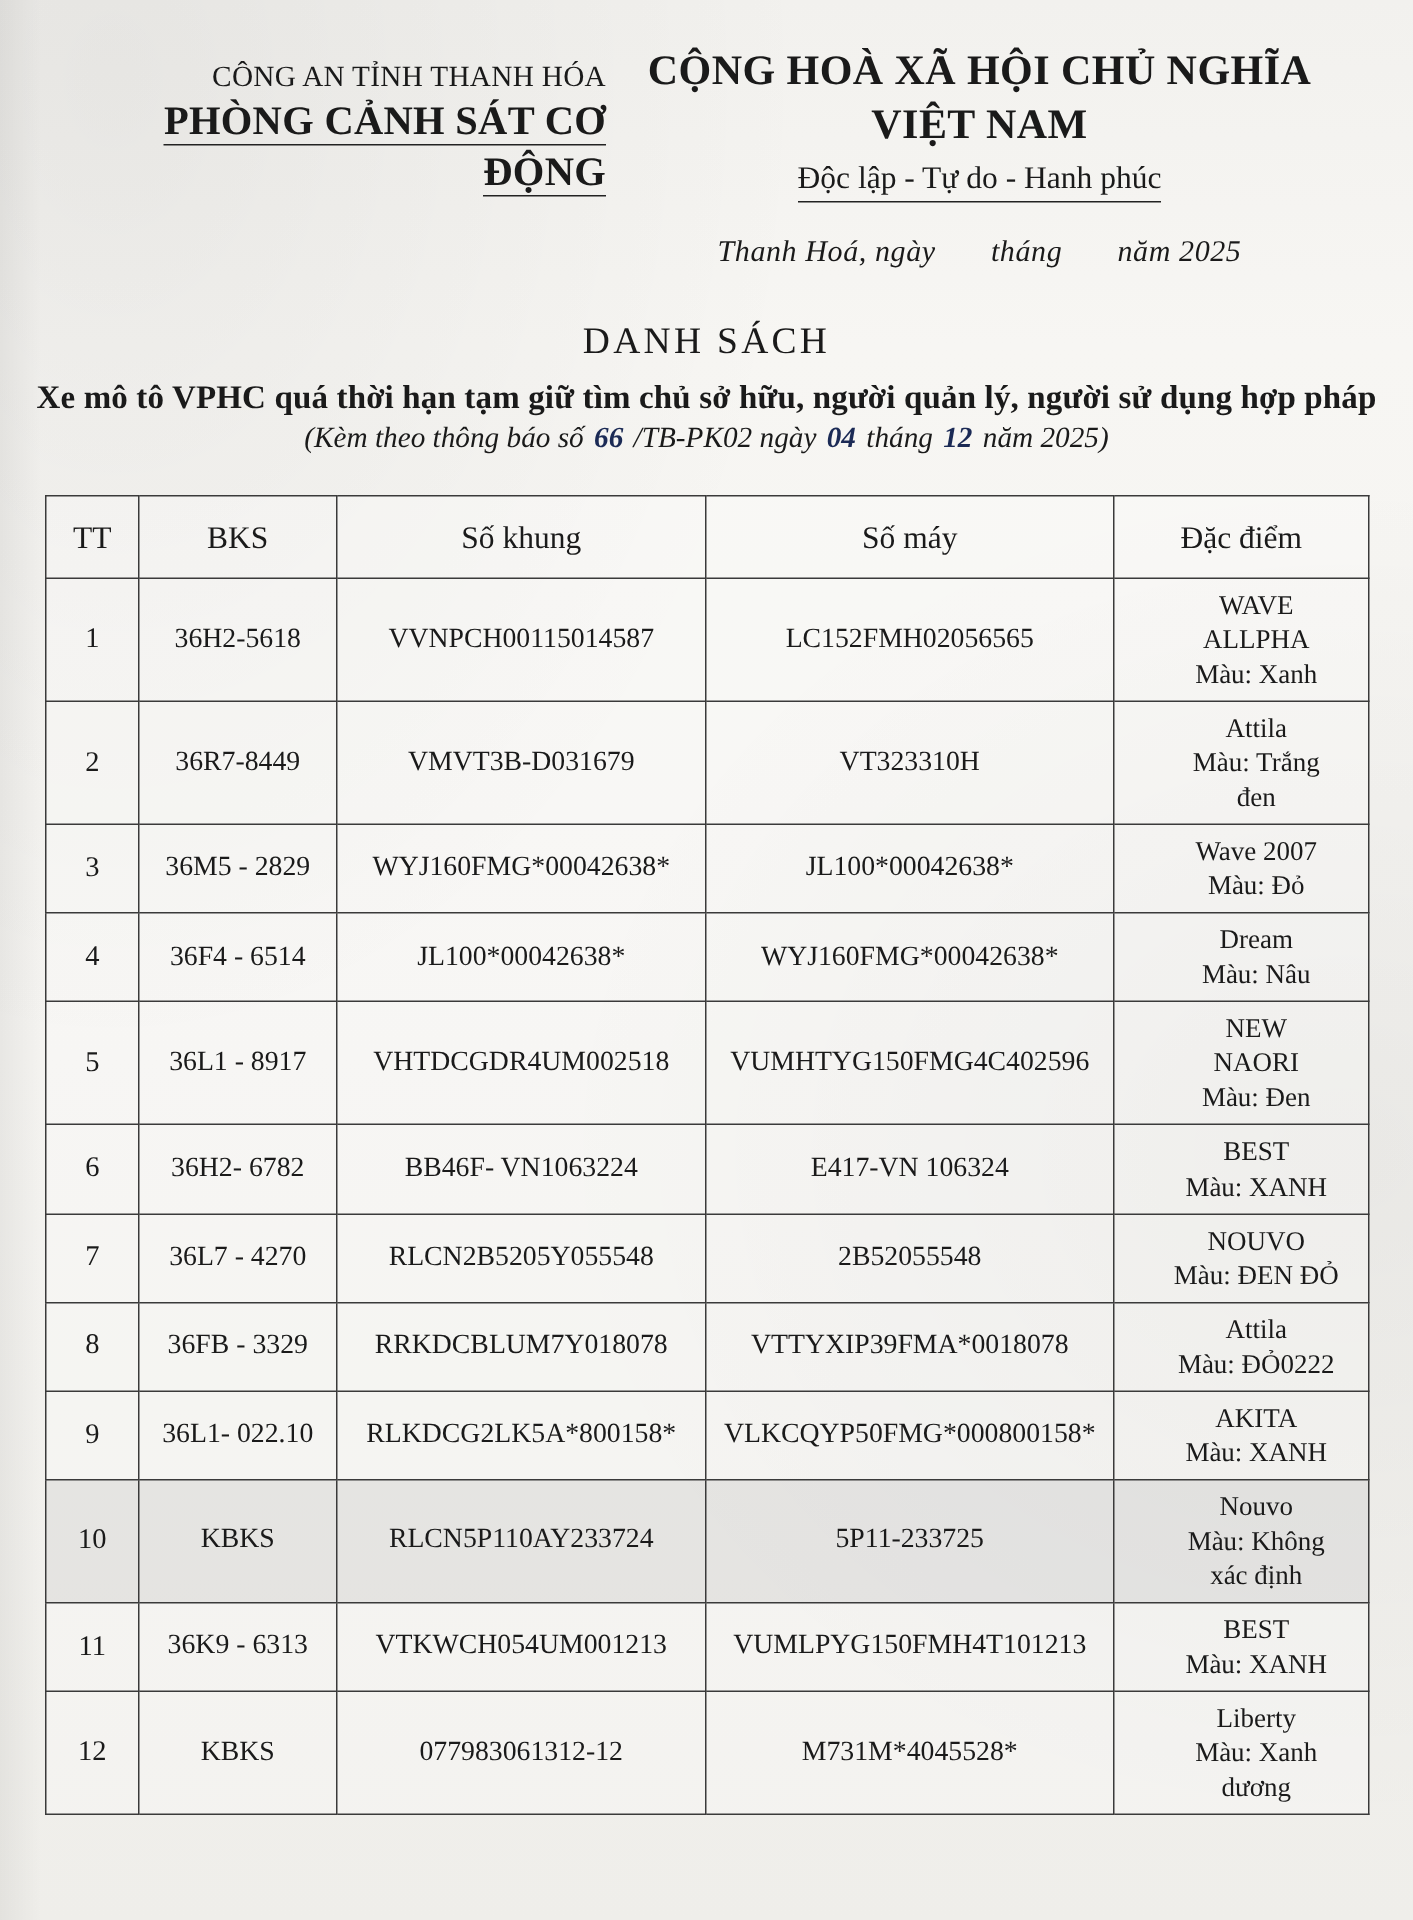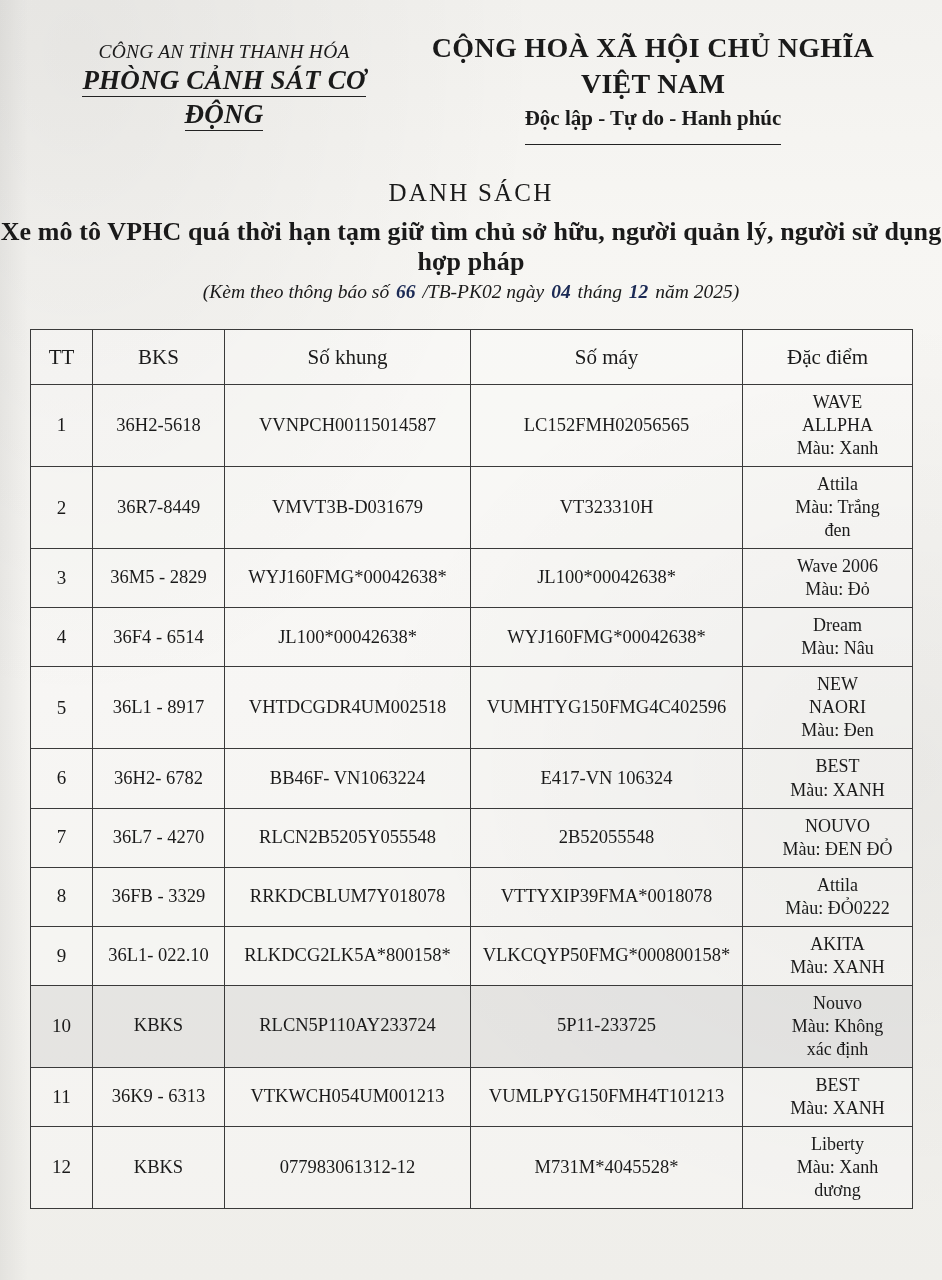--- a/index.html
+++ b/index.html
@@ -41,23 +41,22 @@
   }
 
   
   .header {
     display: flex;
     align-items: flex-start;
     padding: 26px 40px 0 44px;
   }
   .header-left {
     width: 360px;
-    text-align: center;
+    text-align: right;
     padding-top: 14px;
-    font-style: italic;
   }
   .org-line1 {
     font-size: 19.5px;
     letter-spacing: 0.2px;
     line-height: 1.25;
   }
   .org-line2 {
     font-size: 27px;
     font-weight: bold;
     line-height: 1.25;
@@ -73,24 +72,24 @@
     padding-top: 4px;
   }
   .nation-line1 {
     font-size: 28px;
     font-weight: bold;
     letter-spacing: 0.3px;
     line-height: 1.3;
   }
   .nation-line2 {
     font-size: 21px;
-    font-weight: bold;
+    font-weight: normal;
     display: inline-block;
     border-bottom: 1.6px solid #222;
-    padding-bottom: 12px;
+    padding-bottom: 2px;
     margin-top: 2px;
     line-height: 1.3;
   }
   .place-date {
     margin-top: 22px;
     font-size: 20px;
     font-style: italic;
     letter-spacing: 0.4px;
   }
   .place-date .blank {
@@ -103,21 +102,21 @@
     margin-top: 34px;
     text-align: center;
   }
   .doc-title {
     font-size: 25px;
     letter-spacing: 2.2px;
     font-weight: normal;
   }
   .doc-subtitle {
     margin-top: 10px;
-    font-size: 26px;
+    font-size: 22px;
     font-weight: bold;
     letter-spacing: 0.1px;
   }
   .doc-attach {
     margin-top: 4px;
     font-size: 19.5px;
     font-style: italic;
   }
   .ink {
     font-family: "Liberation Serif", serif;
@@ -175,20 +174,27 @@
     <div class="header">
       <div class="header-left">
         <div class="org-line1">CÔNG AN TỈNH THANH HÓA</div>
         <div class="org-line2">
           <span class="underline">PHÒNG CẢNH SÁT CƠ ĐỘNG</span>
         </div>
       </div>
       <div class="header-right">
         <div class="nation-line1">CỘNG HOÀ XÃ HỘI CHỦ NGHĨA VIỆT NAM</div>
         <div class="nation-line2">Độc lập - Tự do - Hanh phúc</div>
+        <div class="place-date">
+          <span>Thanh Hoá, ngày</span>
+          <span class="blank"></span>
+          <span>tháng</span>
+          <span class="blank"></span>
+          <span>năm 2025</span>
+        </div>
       </div>
     </div>
 
     <div class="title-block">
       <div class="doc-title">DANH SÁCH</div>
       <div class="doc-subtitle">Xe mô tô VPHC quá thời hạn tạm giữ tìm chủ sở hữu, người quản lý, người sử dụng hợp pháp</div>
       <div class="doc-attach">
         <span>(Kèm theo thông báo số</span>
         <span class="ink">66</span>
         <span>/TB-PK02 ngày</span>
@@ -239,21 +245,21 @@
                 <span>Màu: Trắng</span>
                 <span>đen</span>
               </td>
             </tr>
             <tr>
               <td class="col-tt">3</td>
               <td class="col-bks">36M5 - 2829</td>
               <td class="col-frame">WYJ160FMG*00042638*</td>
               <td class="col-engine">JL100*00042638*</td>
               <td class="col-spec cell-multi">
-                <span>Wave  2006</span>
+                <span>Wave  2007</span>
                 <span>Màu: Đỏ</span>
               </td>
             </tr>
             <tr>
               <td class="col-tt">4</td>
               <td class="col-bks">36F4 - 6514</td>
               <td class="col-frame">JL100*00042638*</td>
               <td class="col-engine">WYJ160FMG*00042638*</td>
               <td class="col-spec cell-multi">
                 <span>Dream</span>

